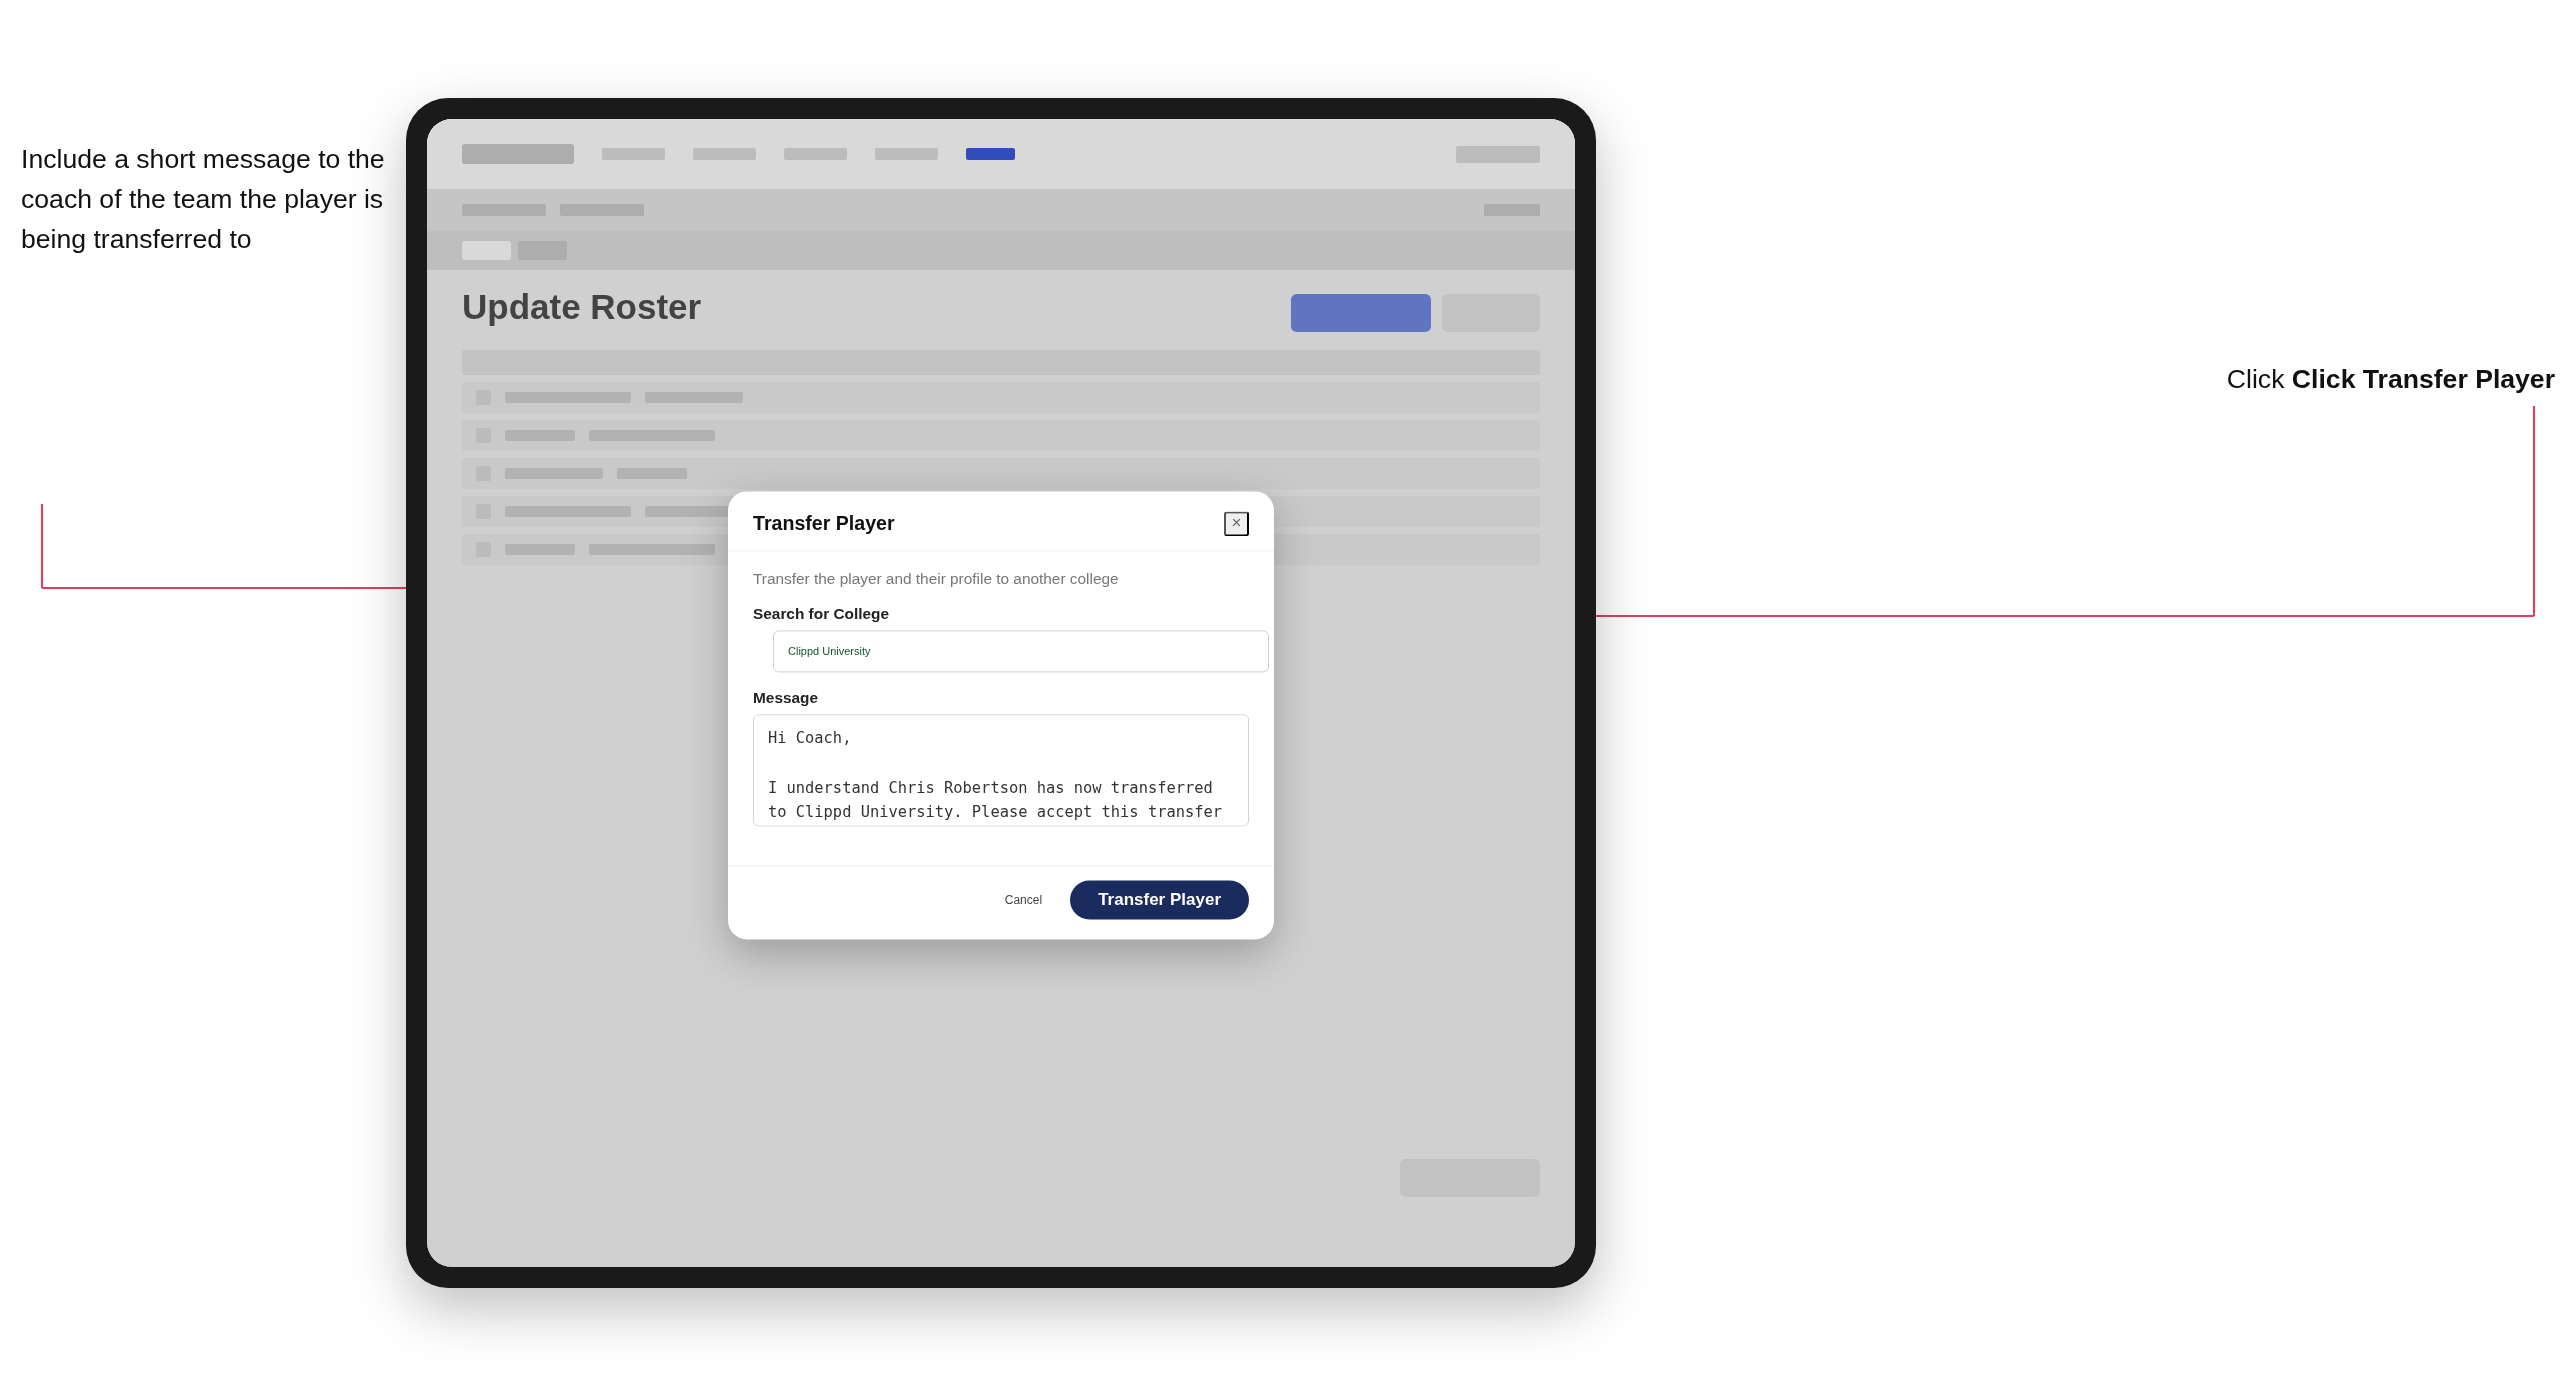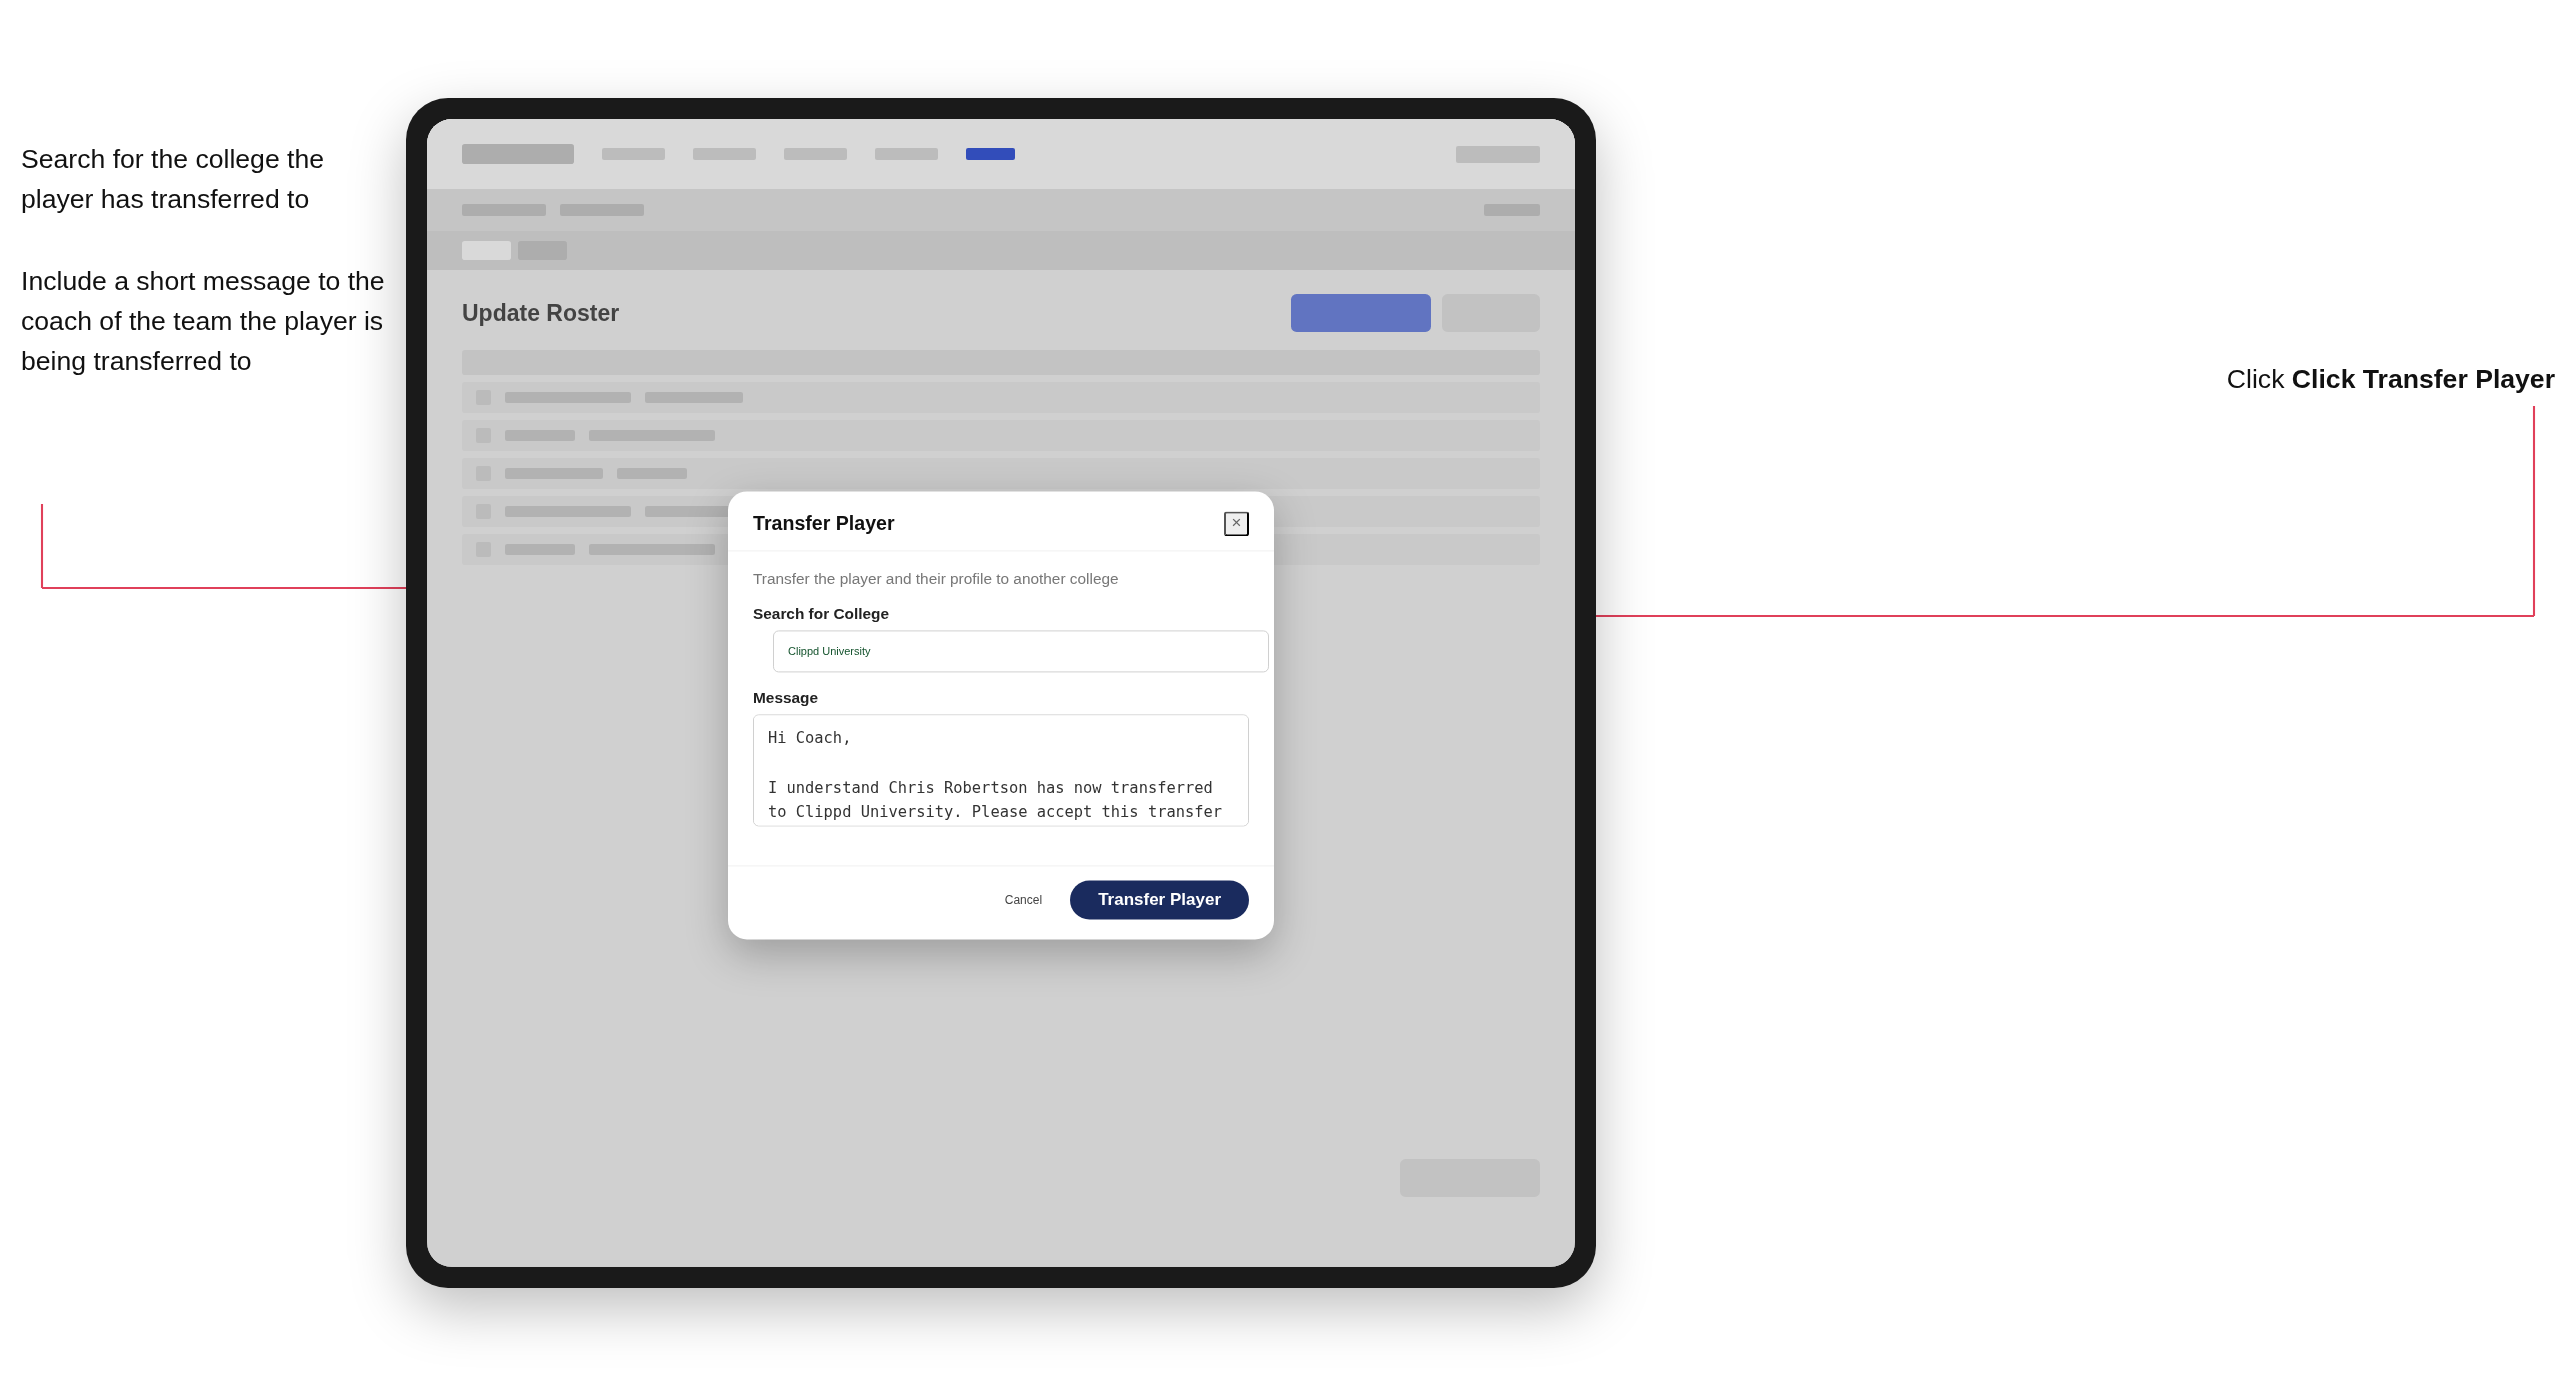--- a/index.html
+++ b/index.html
@@ -149,25 +149,24 @@
       border-radius: 2.8px;
     }
     .tab-item.active-tab {
       background: #fff;
     }
 
     
     .page-title-bar {
       position: absolute;
       top: 168px; left: 35px;
-      font-size: 23px;
+      font-size: 35px;
       font-weight: 700;
       color: #333;
       opacity: 0.85;
-      margin-top: 13px;
     }
 
     
     .top-buttons {
       position: absolute;
       top: 175px; right: 35px;
       display: flex; gap: 11.2px;
     }
     .top-btn {
       width: 140px; height: 38px;
@@ -340,21 +339,20 @@
       top: 0; left: 0;
       width: 2576px;
       height: 1386px;
       pointer-events: none;
     }
   </style>
 </head>
 <body>
 
 <div class="annotation-left">
-  <p>Search for the college the player has transferred to</p>
   <p>Include a short message to the coach of the team the player is being transferred to</p>
 </div>
 
 <div class="annotation-right">
   <span>Click <strong>Click Transfer Player</strong></span>
 </div>
 
 <svg class="arrows-svg" viewBox="0 0 3680 1980" xmlns="http://www.w3.org/2000/svg">
 
   <line x1="60" y1="720" x2="60" y2="840" stroke="#e0405a" stroke-width="3"></line>

